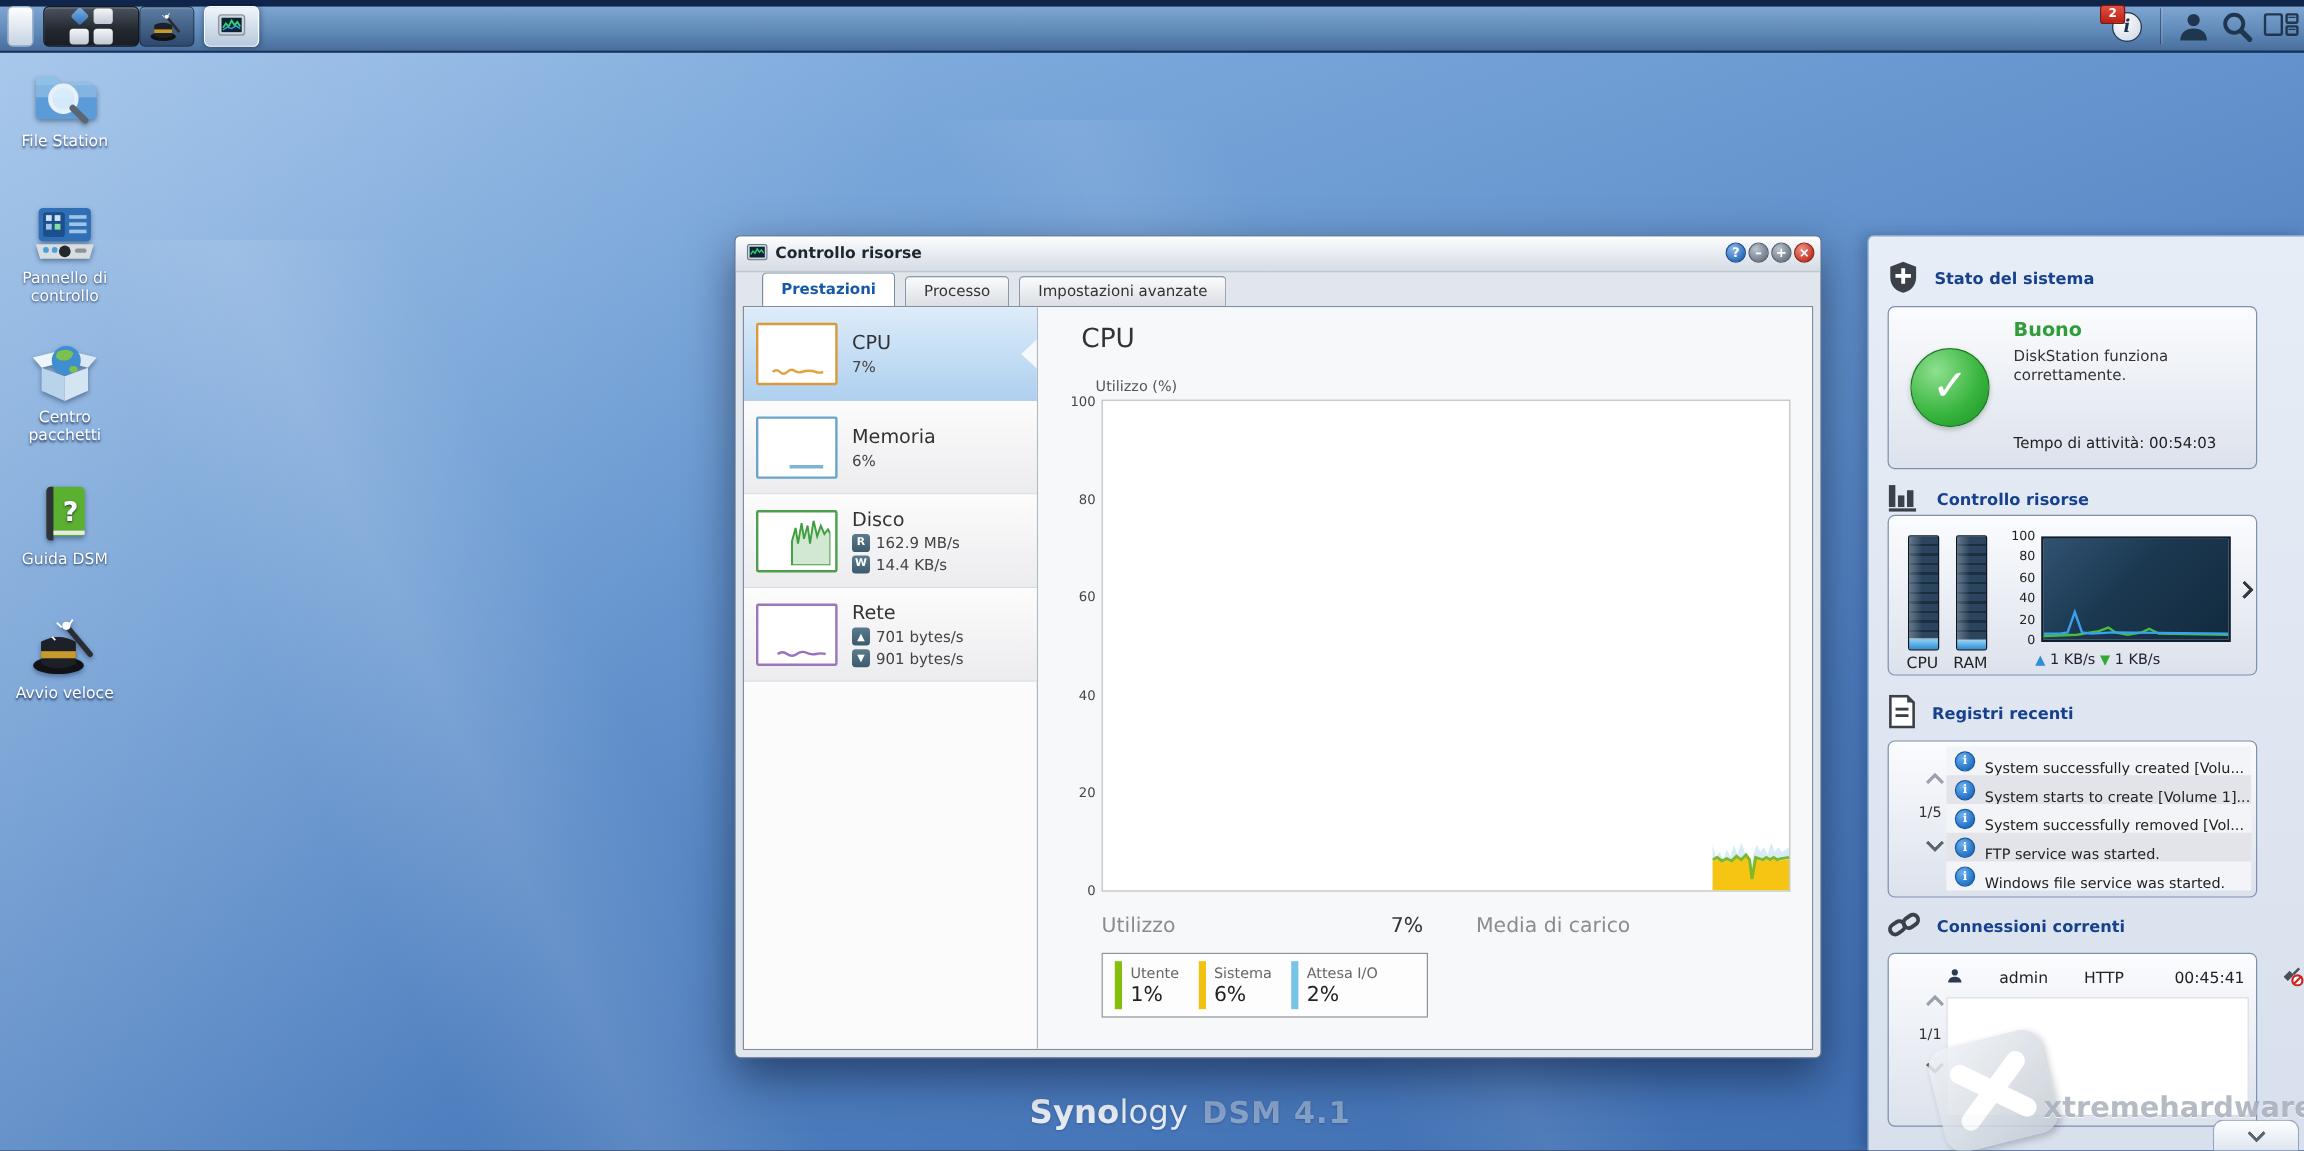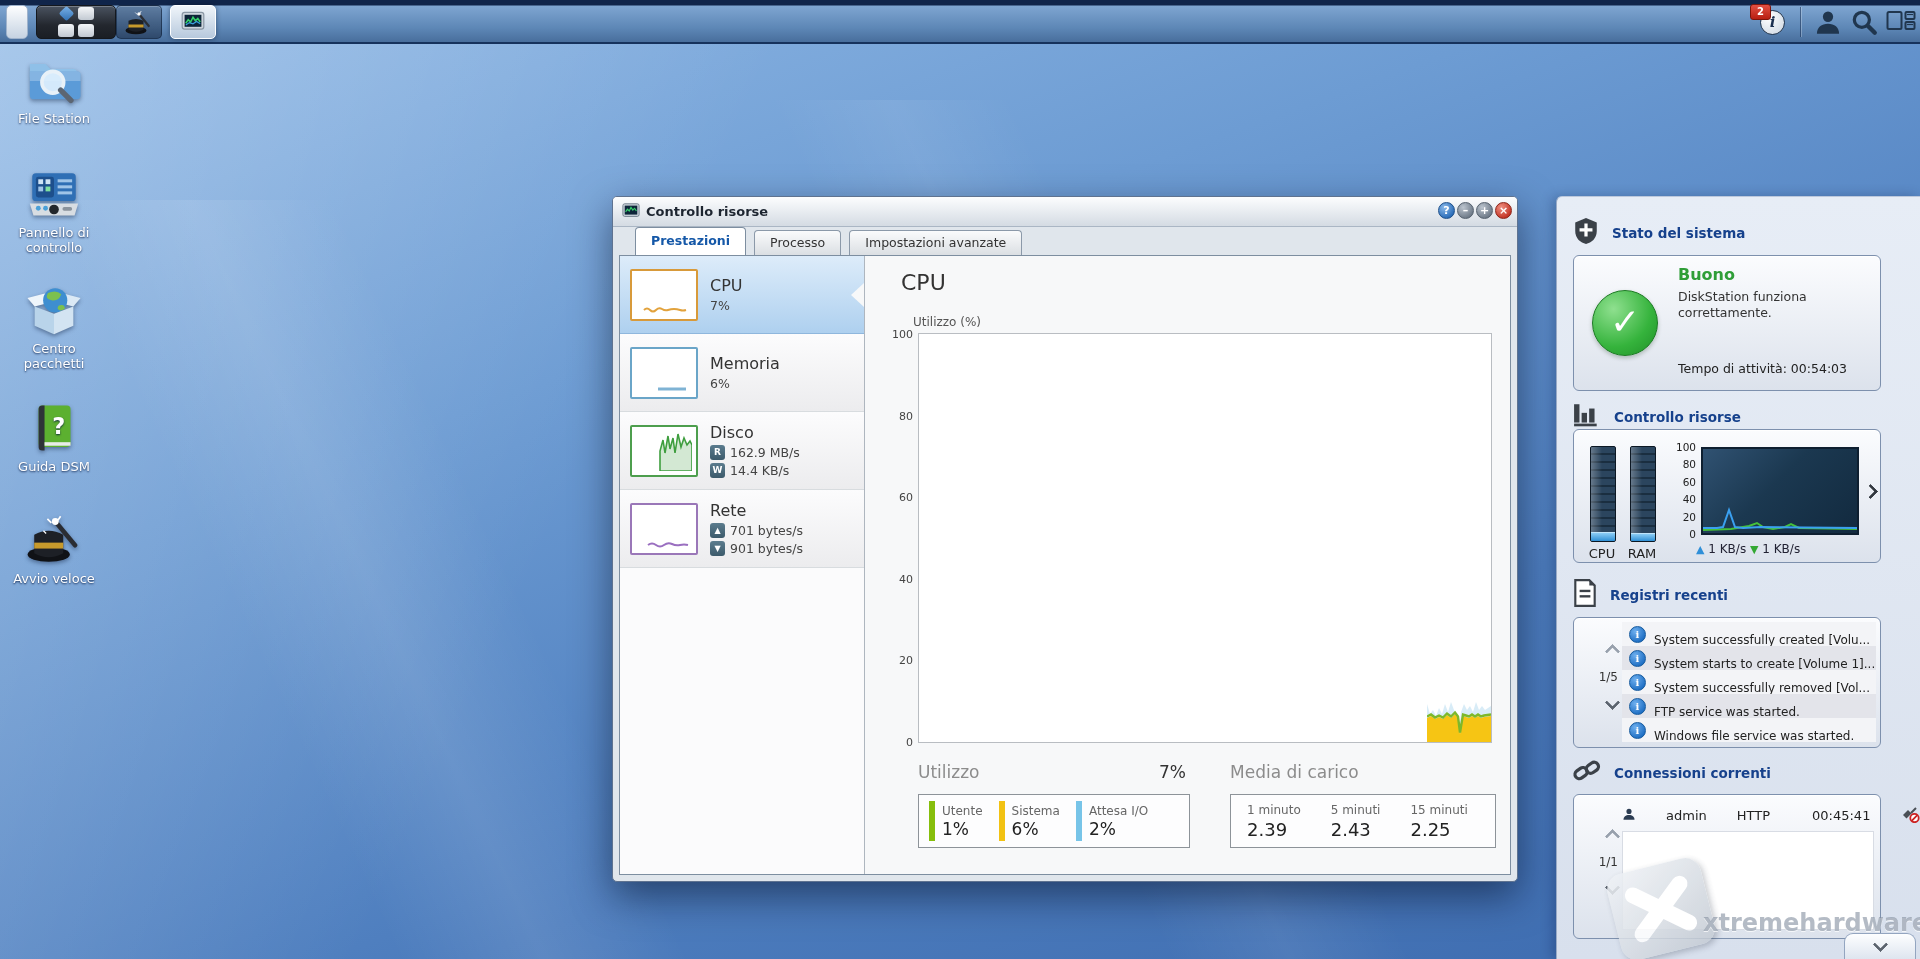--- a/index.html
+++ b/index.html
@@ -417,34 +417,20 @@
           <div class="lg">
             <div class="lgbar lb-blue"></div>
             <div>
               <div class="lgl">Attesa I/O</div>
               <div class="lgv">2%</div>
             </div>
           </div>
         </div>
 
         <div class="load-title">Media di carico</div>
-        <div class="loadbox">
-          <div>
-            <div class="ldl">1 minuto</div>
-            <div class="ldv">2.39</div>
-          </div>
-          <div>
-            <div class="ldl">5 minuti</div>
-            <div class="ldv">2.43</div>
-          </div>
-          <div>
-            <div class="ldl">15 minuti</div>
-            <div class="ldv">2.25</div>
-          </div>
-        </div>
       </div>
     </div>
   </div>
 
   <div class="sidebar">
 
     <div class="whead" style="top:20px">
       <span>
         <svg width="26" height="28" viewBox="0 0 24 26">
           <path d="M12 1 L22 5 V13 C22 20 17 24 12 25 C7 24 2 20 2 13 V5 Z" fill="#3b4148"></path>
@@ -589,13 +575,16 @@
         <line x1="72" y1="24" x2="24" y2="64" stroke="#fff" stroke-width="16" stroke-linecap="round"></line>
       </svg>
     </div>
     <div class="wm-text">xtremehardware.com</div>
 
     <div class="collapse-tab">
       <span class="chev down"></span>
     </div>
   </div>
 
+  <div class="brand">
+    <span class="b1">Syno</span><span class="b2">logy</span><span class="ver">DSM 4.1</span>
+  </div>
 </div>
 
 </body></html>

